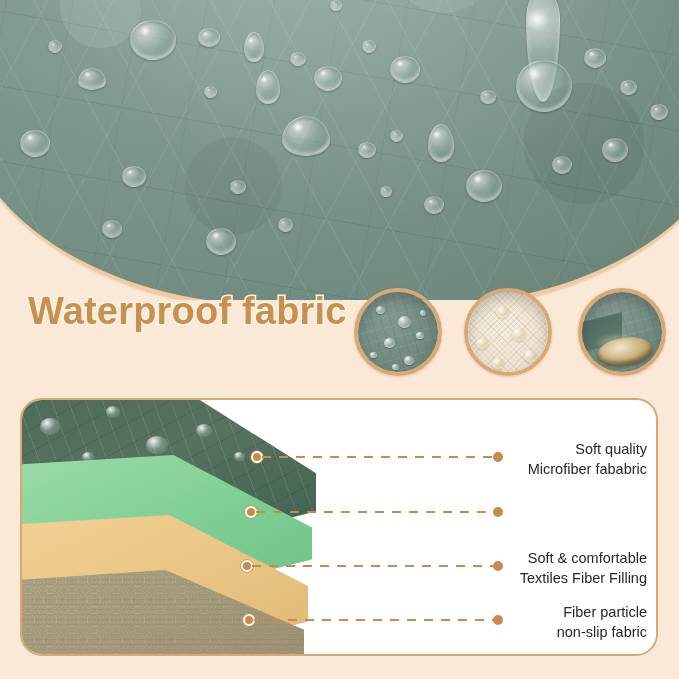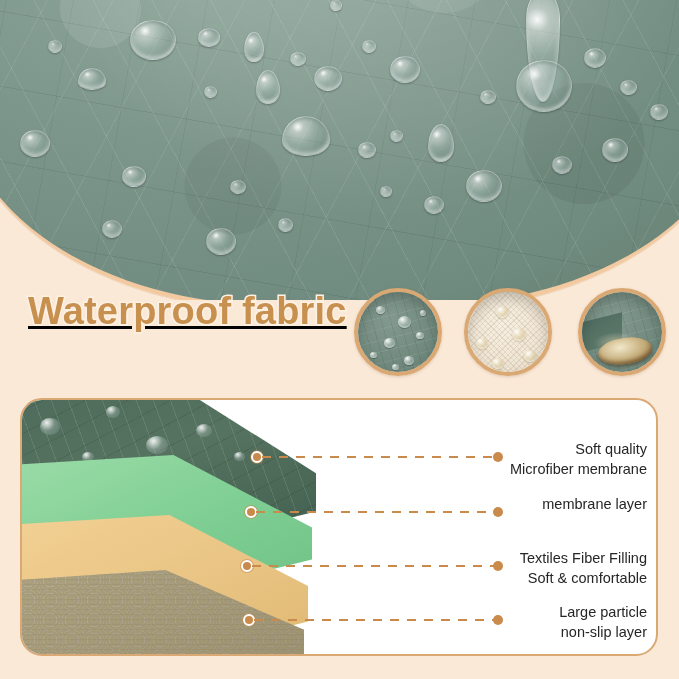--- a/index.html
+++ b/index.html
@@ -54,21 +54,21 @@
     border-radius:50%;
     background:
       radial-gradient(circle at 32% 26%, rgba(255,255,255,.95) 0%, rgba(255,255,255,.45) 14%, rgba(190,210,205,.30) 42%, rgba(120,145,140,.28) 72%, rgba(255,255,255,.40) 100%);
     box-shadow: 0 1px 2px rgba(0,0,0,.28), inset 0 -2px 4px rgba(255,255,255,.55), inset 0 2px 3px rgba(70,95,90,.35);
     border:1px solid rgba(255,255,255,.28);
   }
   .drop.tear { border-radius:50% 50% 50% 50% / 62% 62% 38% 38%; }
 
   
   .headline {
-    position:absolute; left:28px; top:292px; z-index:8;text-decoration:underline;
+    position:absolute; left:28px; top:292px; z-index:8;
   }
   .title {
     font-size:38px; font-weight:bold; letter-spacing:.2px;
     color:#C8904F;
     -webkit-text-stroke: 3px #FDF1E4;
     paint-order: stroke fill;
     line-height:1.05;
     white-space:nowrap;
   }
   .subtitle {
@@ -319,27 +319,26 @@
     <div class="dot-solid"></div>
   </div>
   <div class="conn" style="left:254px;top:619px;width:244px;">
     <div class="dot-hollow"></div>
     <div class="dash"></div>
     <div class="dot-solid"></div>
   </div>
 
   <div class="callout" style="right:32px;top:440px;">
     <span class="ln">Soft quality</span>
-    <span class="ln">Microfiber membrane</span>
+    <span class="ln">Microfiber fababric</span>
   </div>
   <div class="callout" style="right:32px;top:495px;">
-    <span class="ln">membrane layer</span>
   </div>
   <div class="callout" style="right:32px;top:549px;">
+    <span class="ln">Soft &amp; comfortable</span>
     <span class="ln">Textiles Fiber Filling</span>
-    <span class="ln">Soft &amp; comfortable</span>
   </div>
   <div class="callout" style="right:32px;top:603px;">
-    <span class="ln">Large particle</span>
-    <span class="ln">non-slip layer</span>
+    <span class="ln">Fiber particle</span>
+    <span class="ln">non-slip fabric</span>
   </div>
 
 </div>
 
 </body></html>

